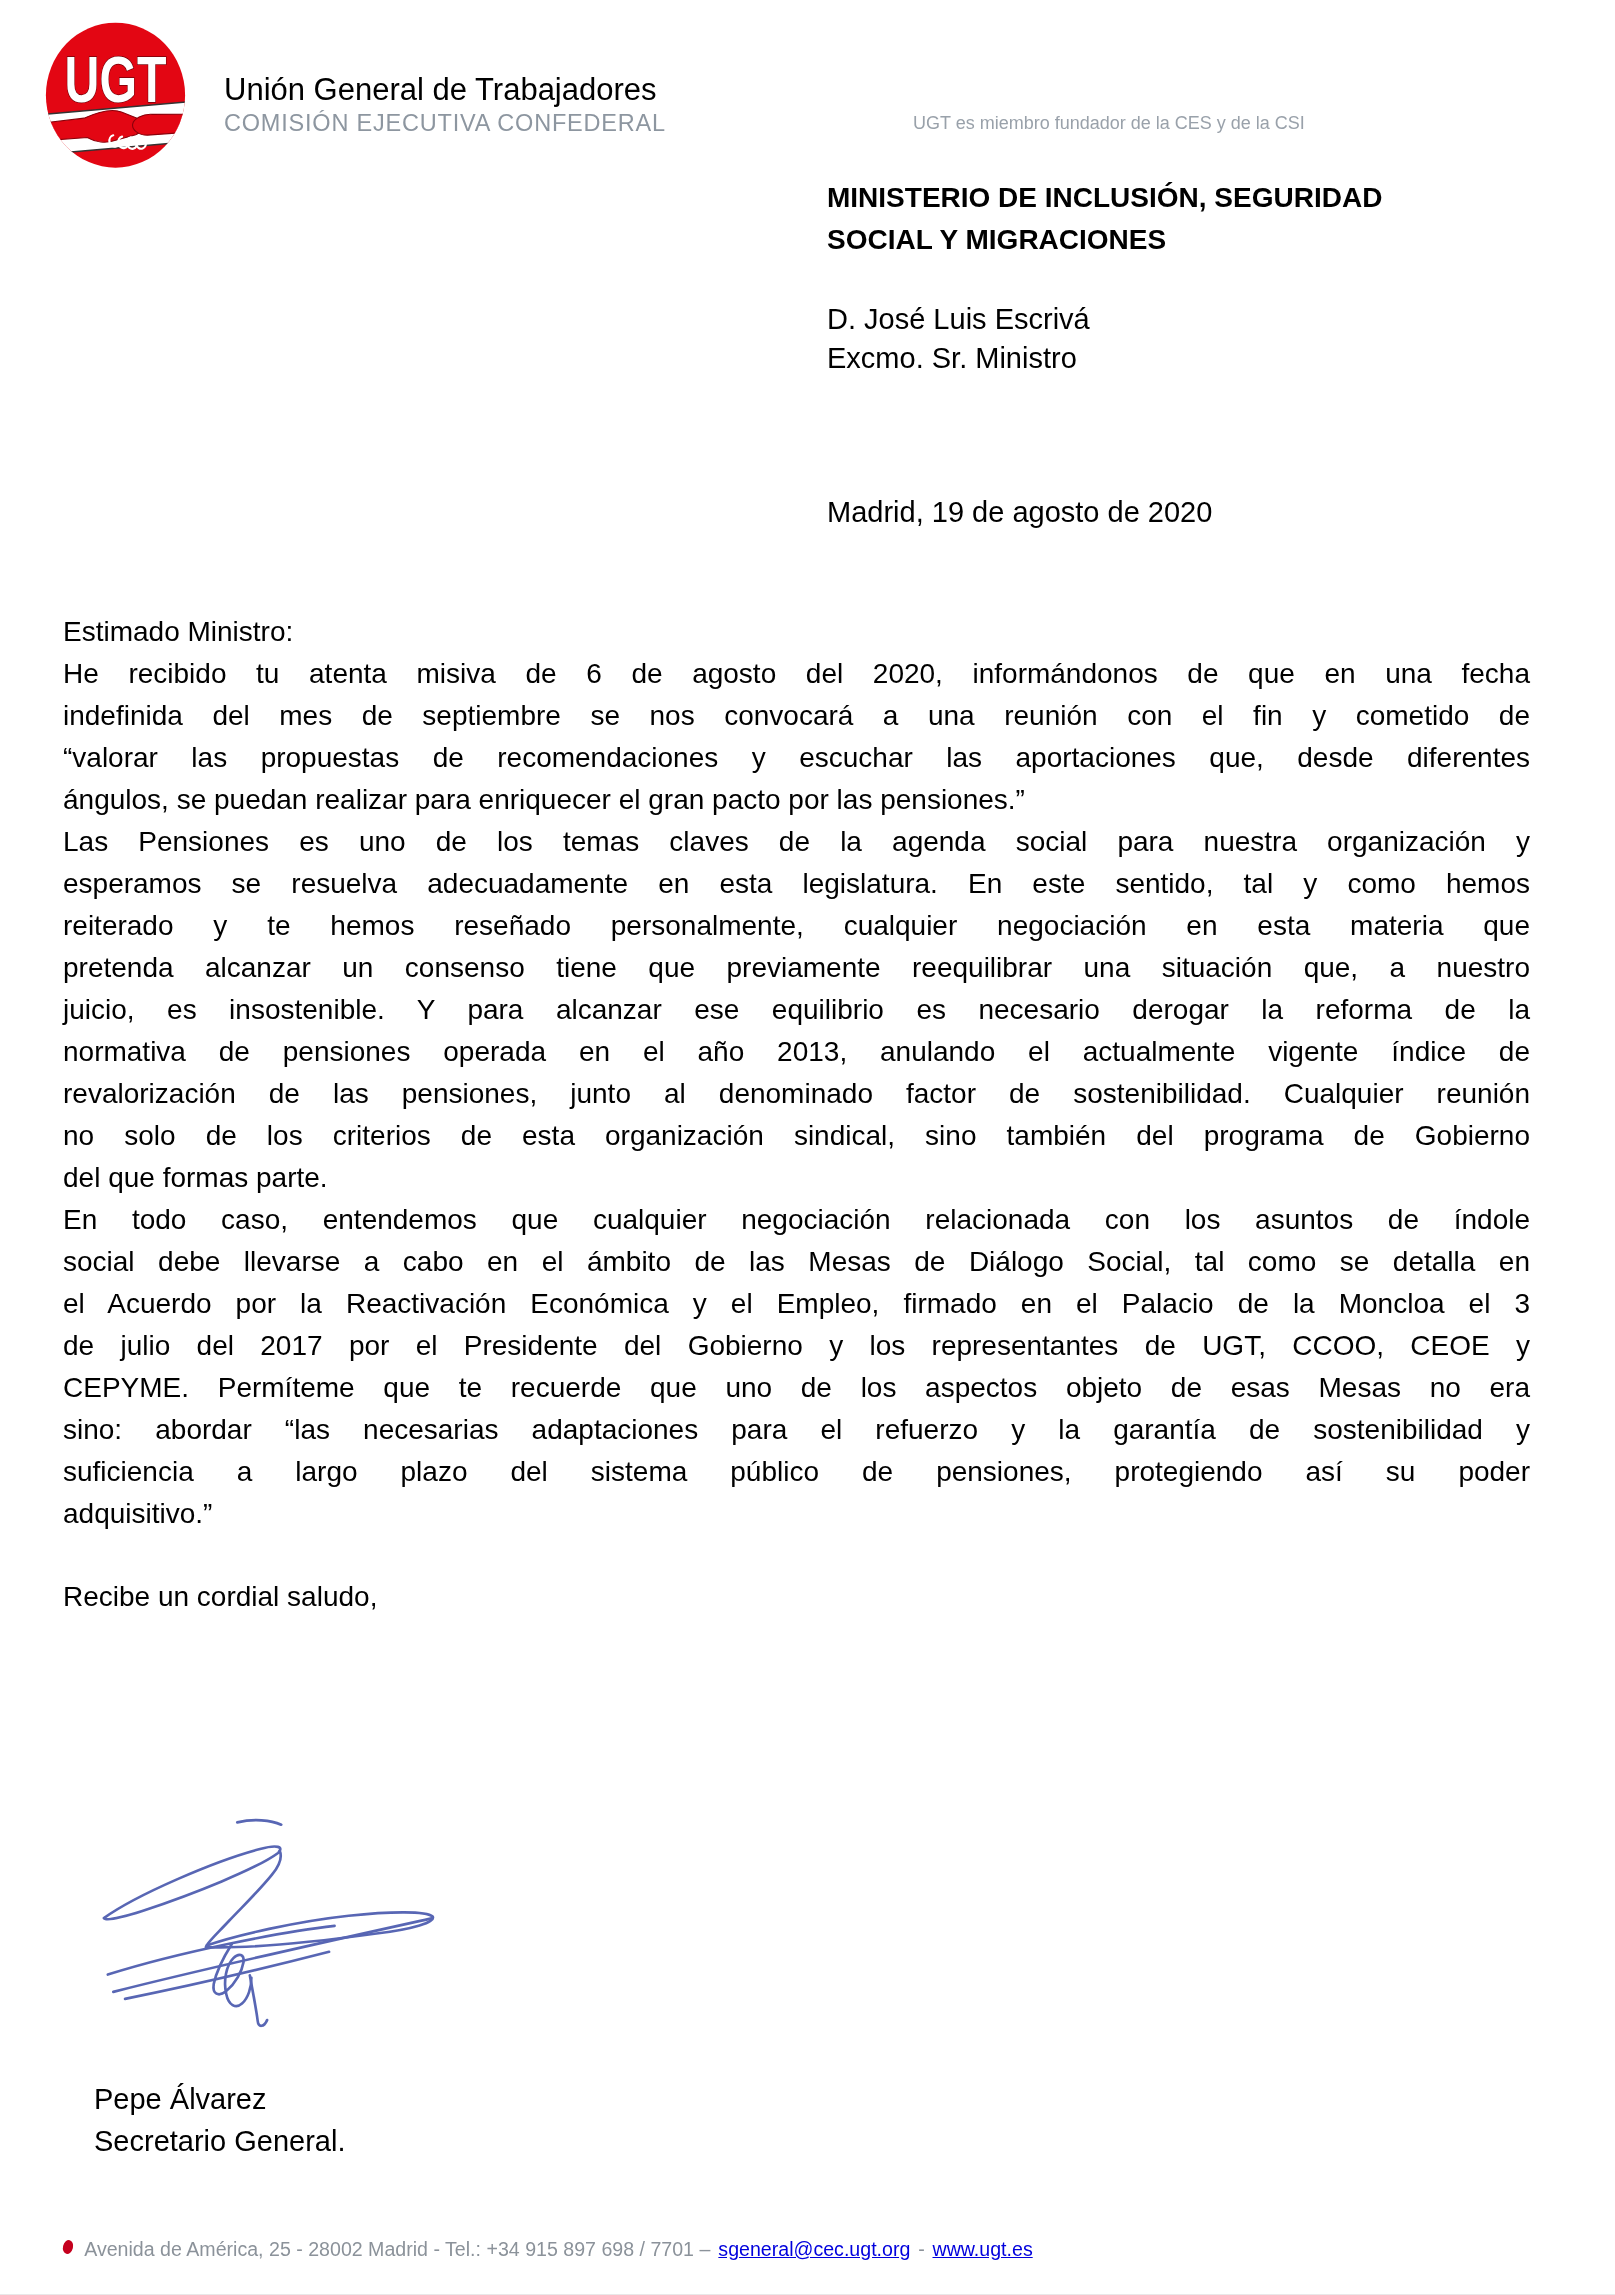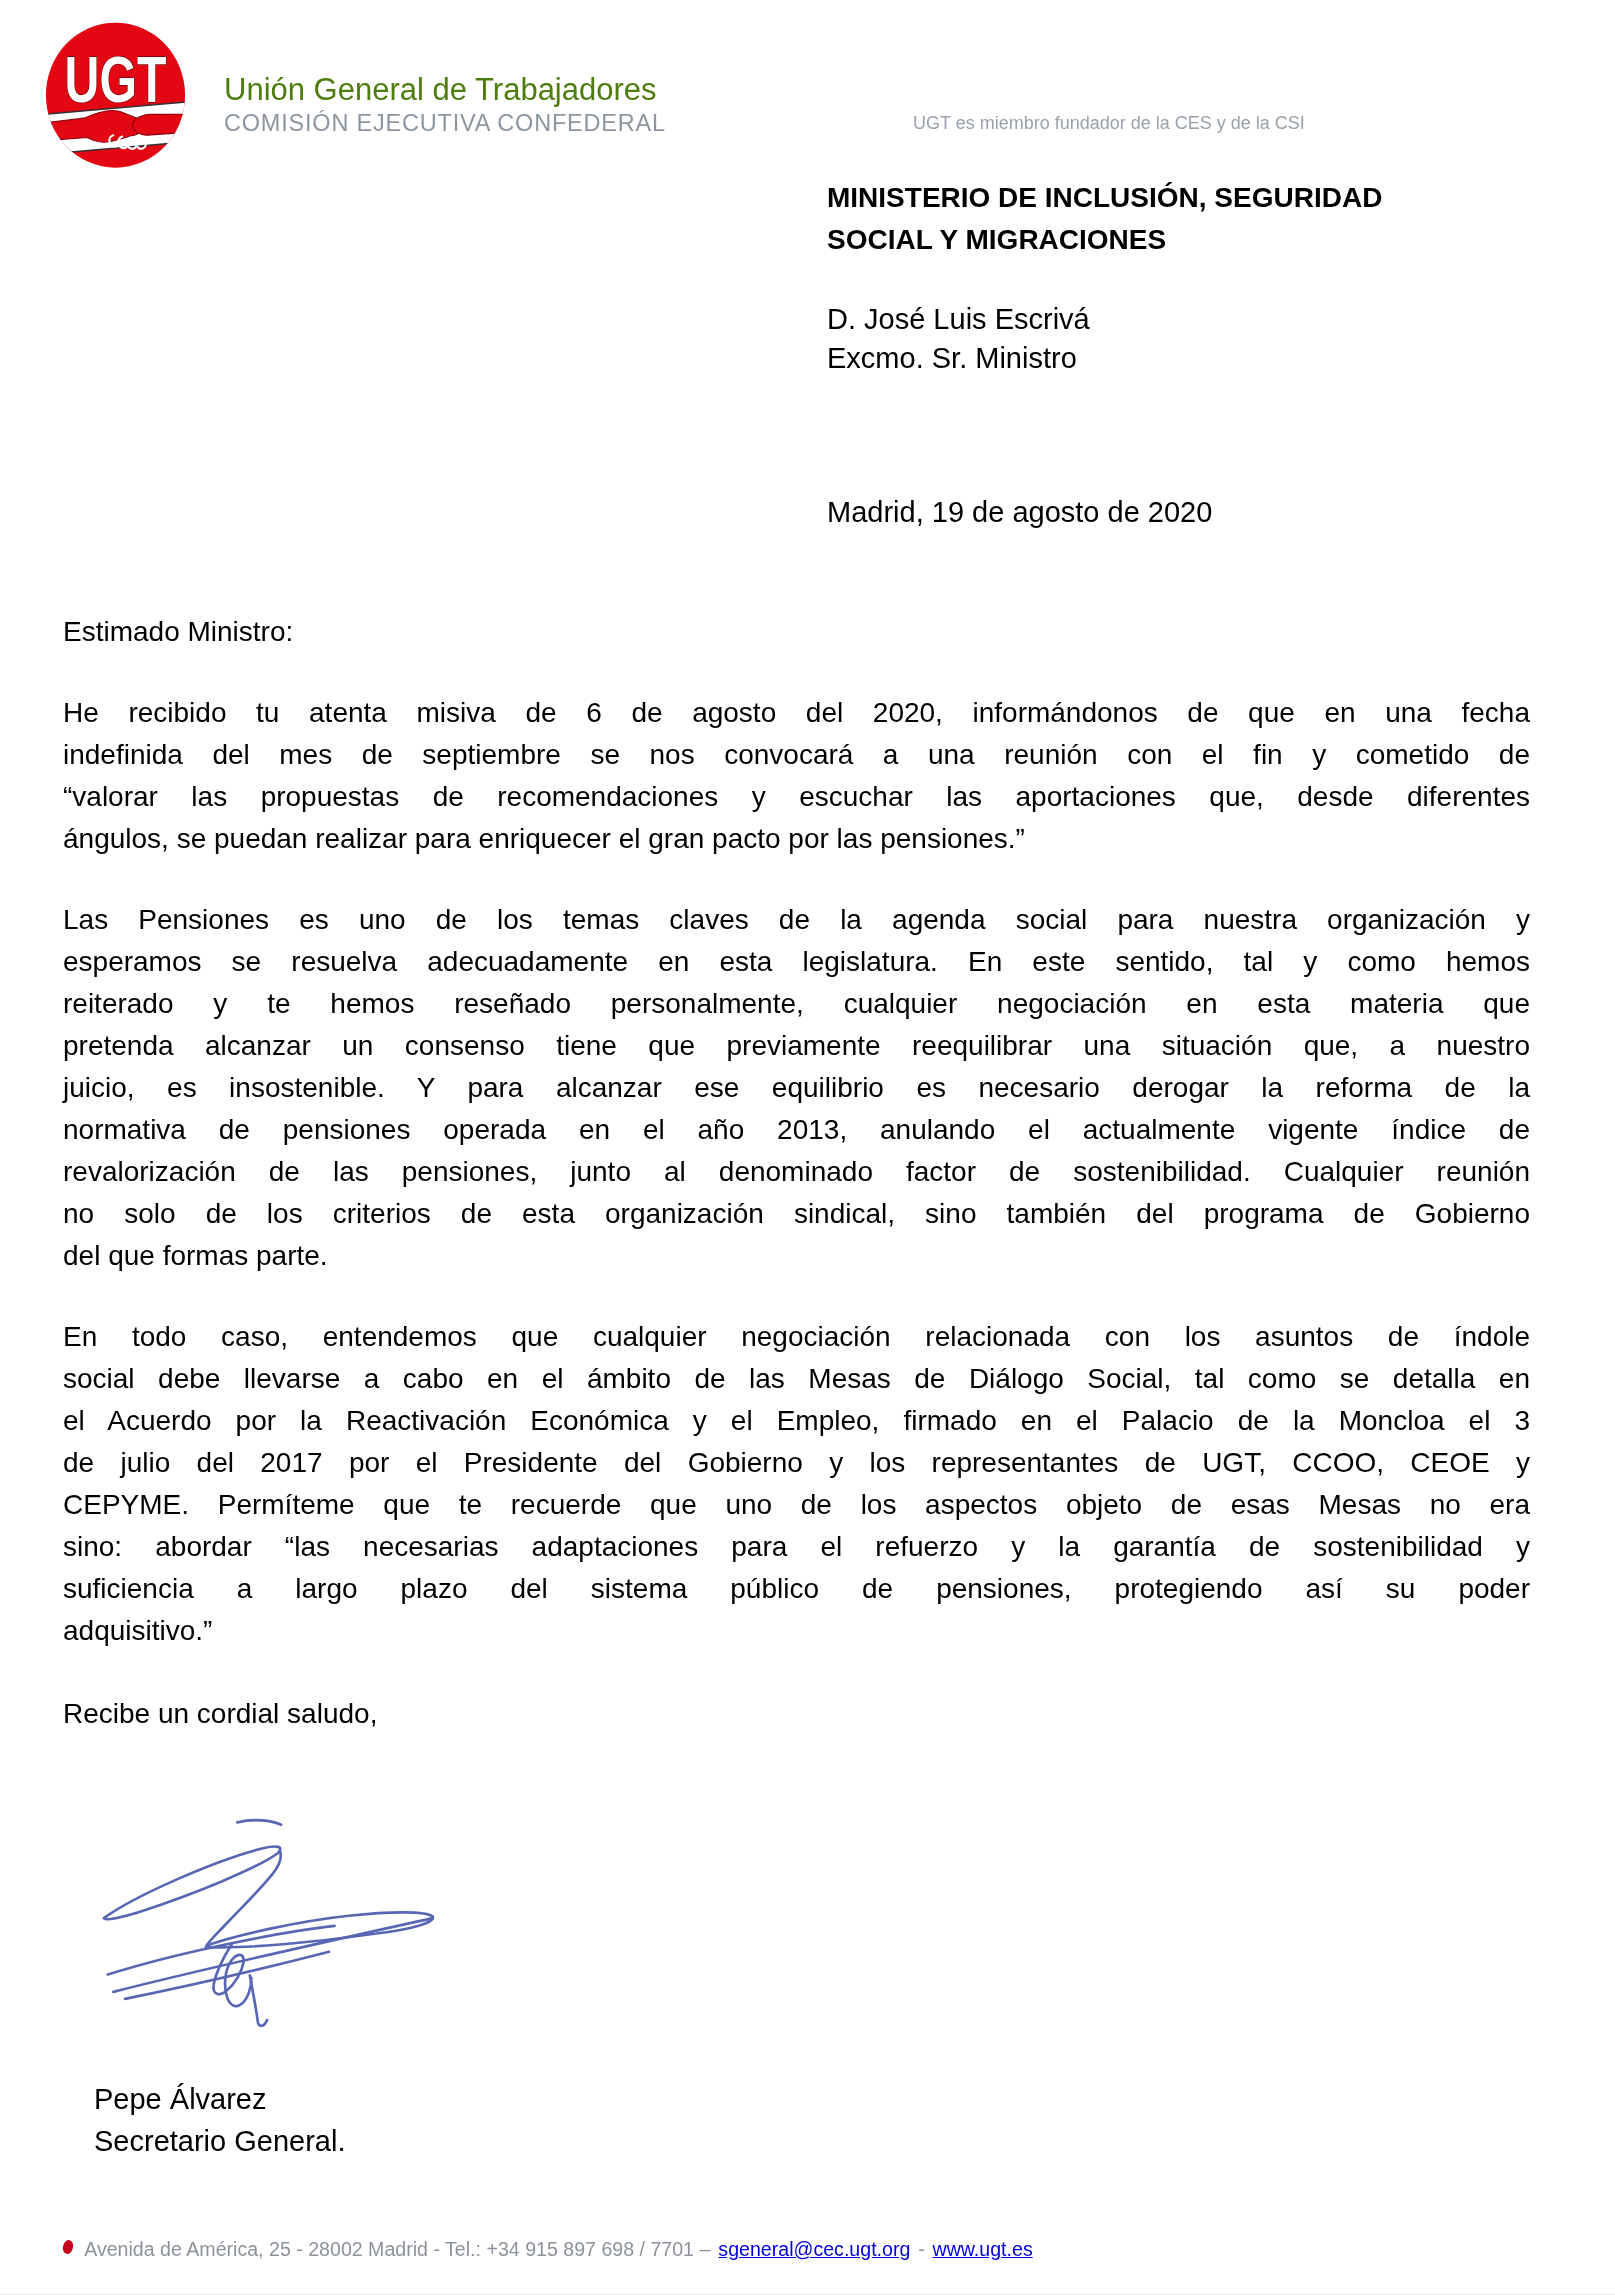--- a/index.html
+++ b/index.html
@@ -7,32 +7,32 @@
     position:relative;
     width:1616px;height:2294px;
     background:#ffffff;
     font-family:"Liberation Sans", sans-serif;
     color:#000;
     overflow:hidden;
   }
   
   .logo{position:absolute;left:43px;top:20.4px;width:145px;height:151px;}
   .org-block{position:absolute;left:224px;top:72px;}
-  .org-line1{font-size:31px;line-height:36px;color:#4d7c0f;}
+  .org-line1{font-size:31px;line-height:36px;color:#000000;}
   .org-line2{font-size:23.5px;line-height:30px;color:#8d96a0;letter-spacing:0.8px;}
   .member-note{position:absolute;left:913px;top:113px;font-size:18px;color:#99a1aa;}
   
   .ministry{position:absolute;left:827px;top:177px;width:722px;
     font-size:28px;font-weight:bold;line-height:42px;}
   .addressee{position:absolute;left:827px;top:300px;font-size:29px;line-height:39px;}
   .date{position:absolute;left:827px;top:496px;font-size:29px;}
   
   .body{position:absolute;left:63px;top:611px;width:1467px;
     font-size:28px;line-height:42px;}
-  .para{margin-top:39px;}
+  .para{}
   .jline{text-align:justify;text-align-last:justify;}
   .jline.jlast{text-align-last:left;}
   .closing{margin-top:41px;}
   
   .signature{position:absolute;left:78px;top:1798px;width:408px;height:259px;}
   .signer{position:absolute;left:94px;top:2078px;font-size:29px;line-height:42px;}
   
   .footer{position:absolute;left:63px;top:2238px;font-size:19.6px;color:#8b929a;white-space:nowrap;}
   .bullet{display:inline-block;width:10.2px;height:14px;border-radius:50%;
     background:#c5001e;transform:rotate(14deg);margin-right:11px;vertical-align:1.6px;}

